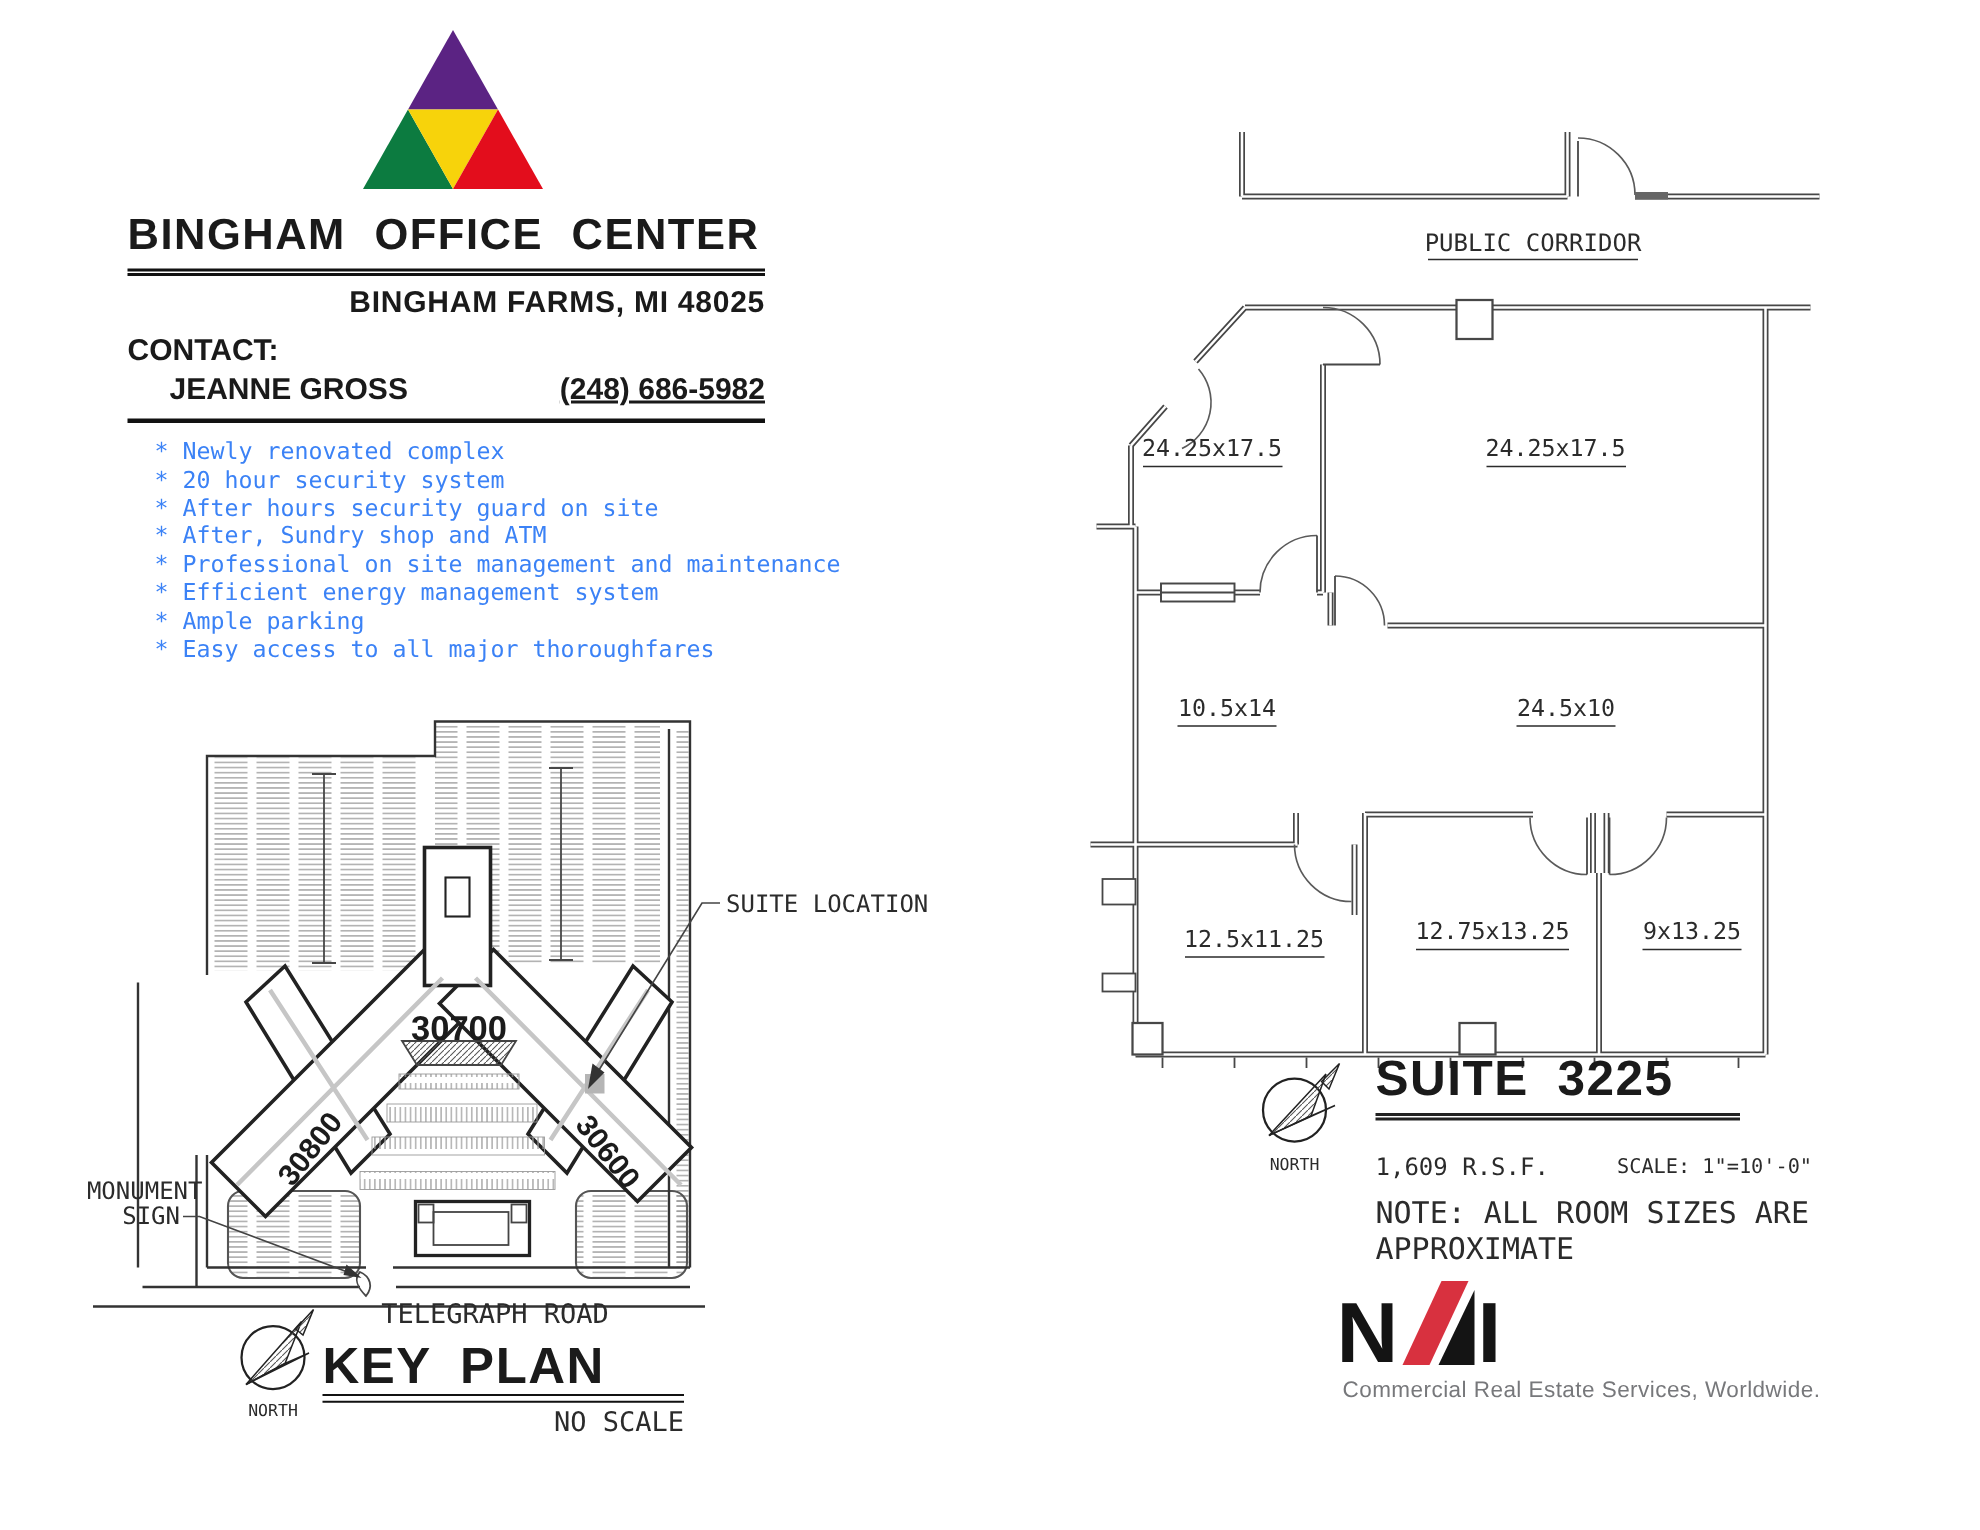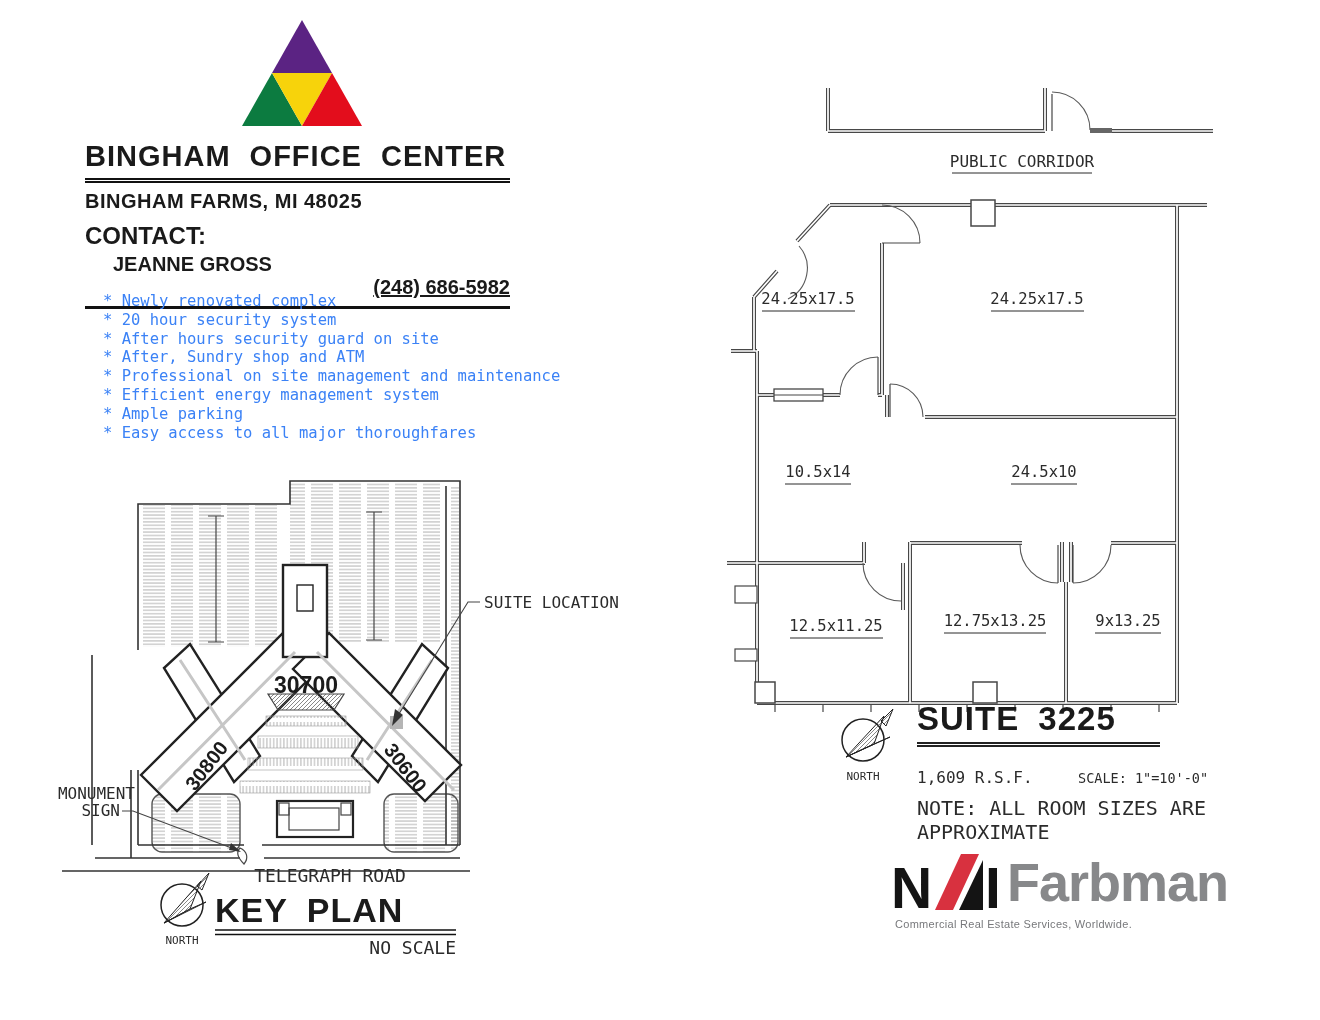--- a/index.html
+++ b/index.html
@@ -4,23 +4,23 @@
 <style>
   html,body{margin:0;padding:0;background:#fff;}
   #page{position:relative;width:1320px;height:1020px;background:#fff;overflow:hidden;
         font-family:"Liberation Sans",sans-serif;color:#1a1a1a;}
   .abs{position:absolute;}
   
   #brand{left:85px;top:20px;width:425px;}
   #brand .logo{margin-left:157px;width:120px;height:106px;}
   #brand h1{margin:10px 0 0 0;font-size:29px;font-weight:bold;letter-spacing:1px;word-spacing:10px;
             padding-bottom:5px;border-bottom:5px double #111;}
-  #brand .addr{margin-top:7px;font-size:20px;font-weight:bold;letter-spacing:.5px;}
-  #brand .clabel{margin-top:9px;font-size:24px;font-weight:bold;}
-  #brand .crow{display:flex;margin-top:3px;padding-bottom:7px;border-bottom:3px solid #111;flex-direction:column;}
+  #brand .addr{margin-top:7px;font-size:20px;font-weight:bold;letter-spacing:.5px;text-align:right;}
+  #brand .clabel{margin-top:9px;font-size:20px;font-weight:bold;}
+  #brand .crow{display:flex;margin-top:3px;padding-bottom:7px;border-bottom:3px solid #111;}
   #brand .crow .nm{margin-left:28px;font-size:20px;font-weight:bold;}
   #brand .crow .ph{margin-left:auto;font-size:20px;font-weight:bold;text-decoration:underline;}
   
   #features{left:103px;top:292px;width:500px;list-style:none;margin:0;padding:0;
             font-family:"DejaVu Sans Mono",monospace;font-size:15.5px;line-height:18.8px;color:#3b82f6;}
   
   svg text.arch{font-family:"DejaVu Sans Mono",monospace;fill:#2b2b2b;}
   svg text.bnum{font-family:"Liberation Sans",sans-serif;font-weight:bold;fill:#1b1b1b;}
   .wall-outer{stroke:#474747;stroke-width:4;fill:none;stroke-linecap:butt;}
   .wall-inner{stroke:#ffffff;stroke-width:1.7;fill:none;stroke-linecap:butt;}
@@ -32,21 +32,21 @@
   .lead{stroke:#444;stroke-width:1.1;fill:none;}
   
   #suiteTitle{left:917px;top:700px;width:243px;font-size:33px;font-weight:bold;letter-spacing:1px;
               word-spacing:9px;padding-bottom:4px;border-bottom:5px double #222;margin:0;}
   #rsf{left:917px;top:768px;font-family:"DejaVu Sans Mono",monospace;font-size:16px;color:#2b2b2b;}
   #scale{left:1078px;top:770px;font-family:"DejaVu Sans Mono",monospace;font-size:13.5px;color:#2b2b2b;}
   #note{left:917px;top:796px;font-family:"DejaVu Sans Mono",monospace;font-size:20px;color:#2b2b2b;}
   
   #nai{left:893px;top:854px;display:flex;align-items:flex-end;}
   #nai .wordmark{margin-left:9px;font-size:54px;line-height:56px;font-weight:bold;color:#87888A;letter-spacing:-1px;}
-  #tagline{left:895px;top:918px;font-size:11px;color:#77787B;letter-spacing:.3px;}
+  #tagline{left:895px;top:918px;font-size:15px;color:#77787B;letter-spacing:.3px;}
 </style>
 </head>
 <body>
 
 <div id="page">
 
   <div id="brand" class="abs">
     <svg class="logo" viewBox="0 0 120 106">
       <polygon points="60,0 30,53 90,53" fill="#5B2383"></polygon>
       <polygon points="30,53 0,106 60,106" fill="#0C7B40"></polygon>
@@ -249,17 +249,16 @@
   <div id="scale" class="abs">SCALE: 1"=10'-0"</div>
   <div id="note" class="abs">NOTE: ALL ROOM SIZES ARE APPROXIMATE</div>
 
   <div id="nai" class="abs">
     <svg width="105" height="56" viewBox="0 0 105 56">
       <text x="-2" y="54" font-family="Liberation Sans, sans-serif" font-weight="bold" font-size="57" fill="#141414">N</text>
       <polygon points="66,56 90,6 90,56" fill="#141414"></polygon>
       <polygon points="42,56 68,0 86,0 60,56" fill="#D8313F"></polygon>
       <text x="92" y="54" font-family="Liberation Sans, sans-serif" font-weight="bold" font-size="57" fill="#141414">I</text>
     </svg>
-    <span class="wordmark">Farbman</span>
   </div>
   <div id="tagline" class="abs">Commercial Real Estate Services, Worldwide.</div>
 
 </div>
 
 </body></html>

